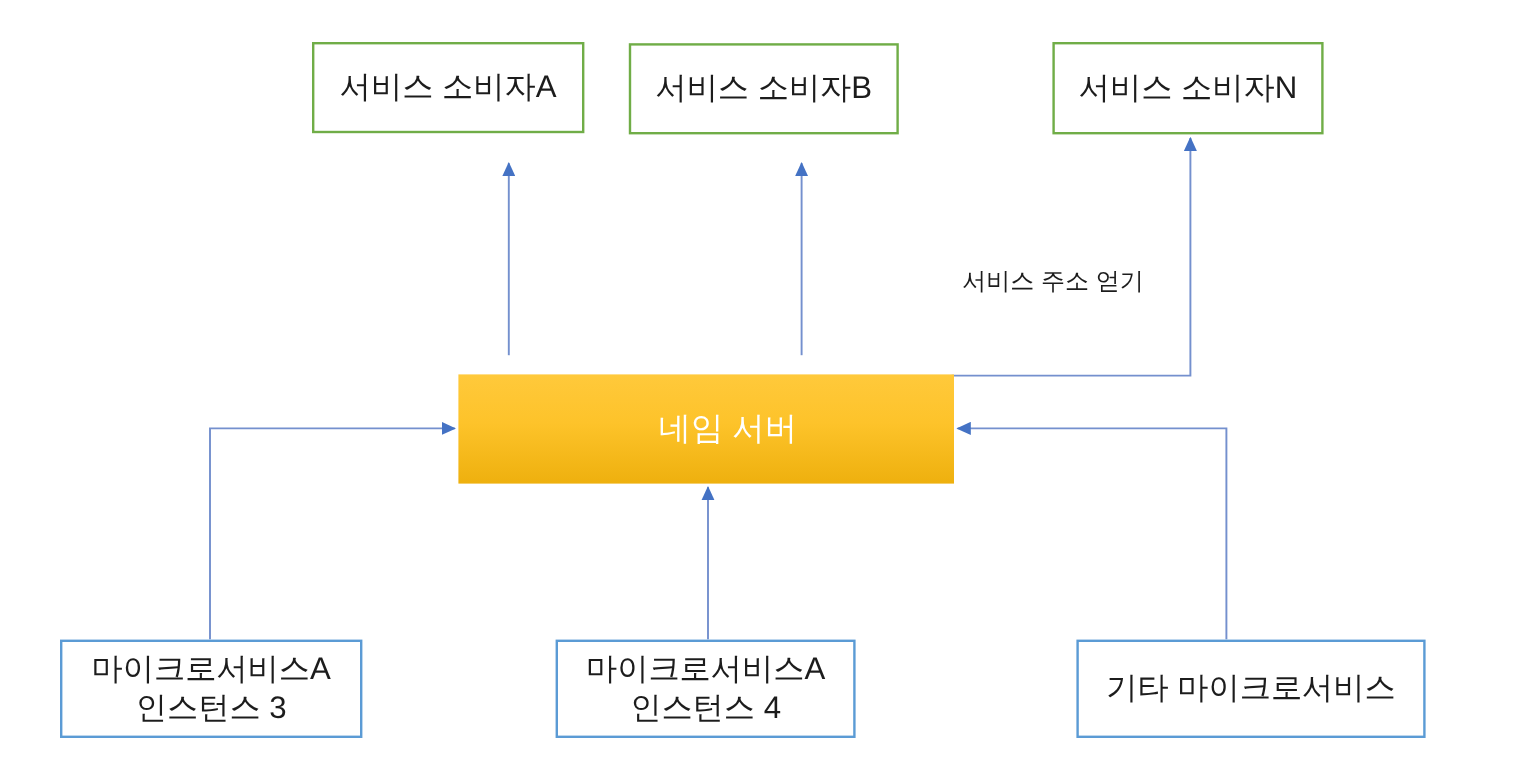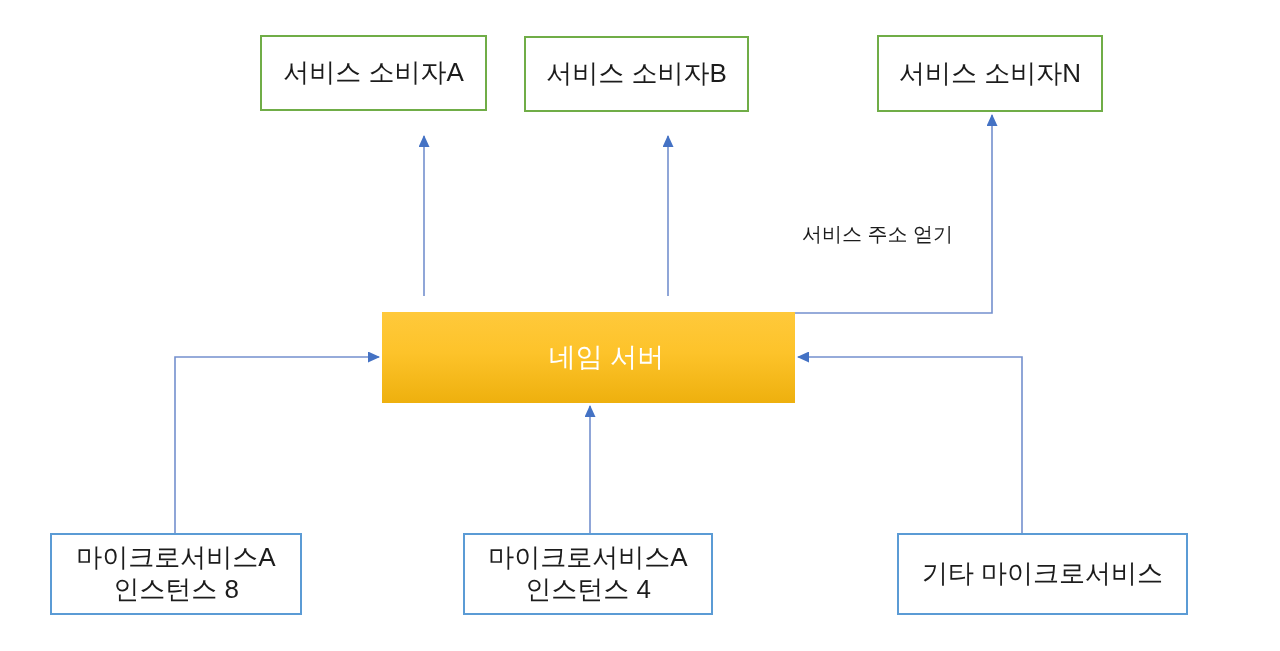--- a/index.html
+++ b/index.html
@@ -94,21 +94,21 @@
   <div class="node consumer" style="left:877px; top:35px; width:226px; height:77px;">
     <span>서비스 소비자N</span>
   </div>
 
   <div class="node name-server" style="left:382px; top:312px; width:413px; height:91px;">
     <span>네임 서버</span>
   </div>
 
   <div class="node microservice" style="left:50px; top:533px; width:252px; height:82px;">
     <span>마이크로서비스A</span>
-    <span>인스턴스 8</span>
+    <span>인스턴스 3</span>
   </div>
 
   <div class="node microservice" style="left:463px; top:533px; width:250px; height:82px;">
     <span>마이크로서비스A</span>
     <span>인스턴스 4</span>
   </div>
 
   <div class="node microservice" style="left:897px; top:533px; width:291px; height:82px;">
     <span>기타 마이크로서비스</span>
   </div>

